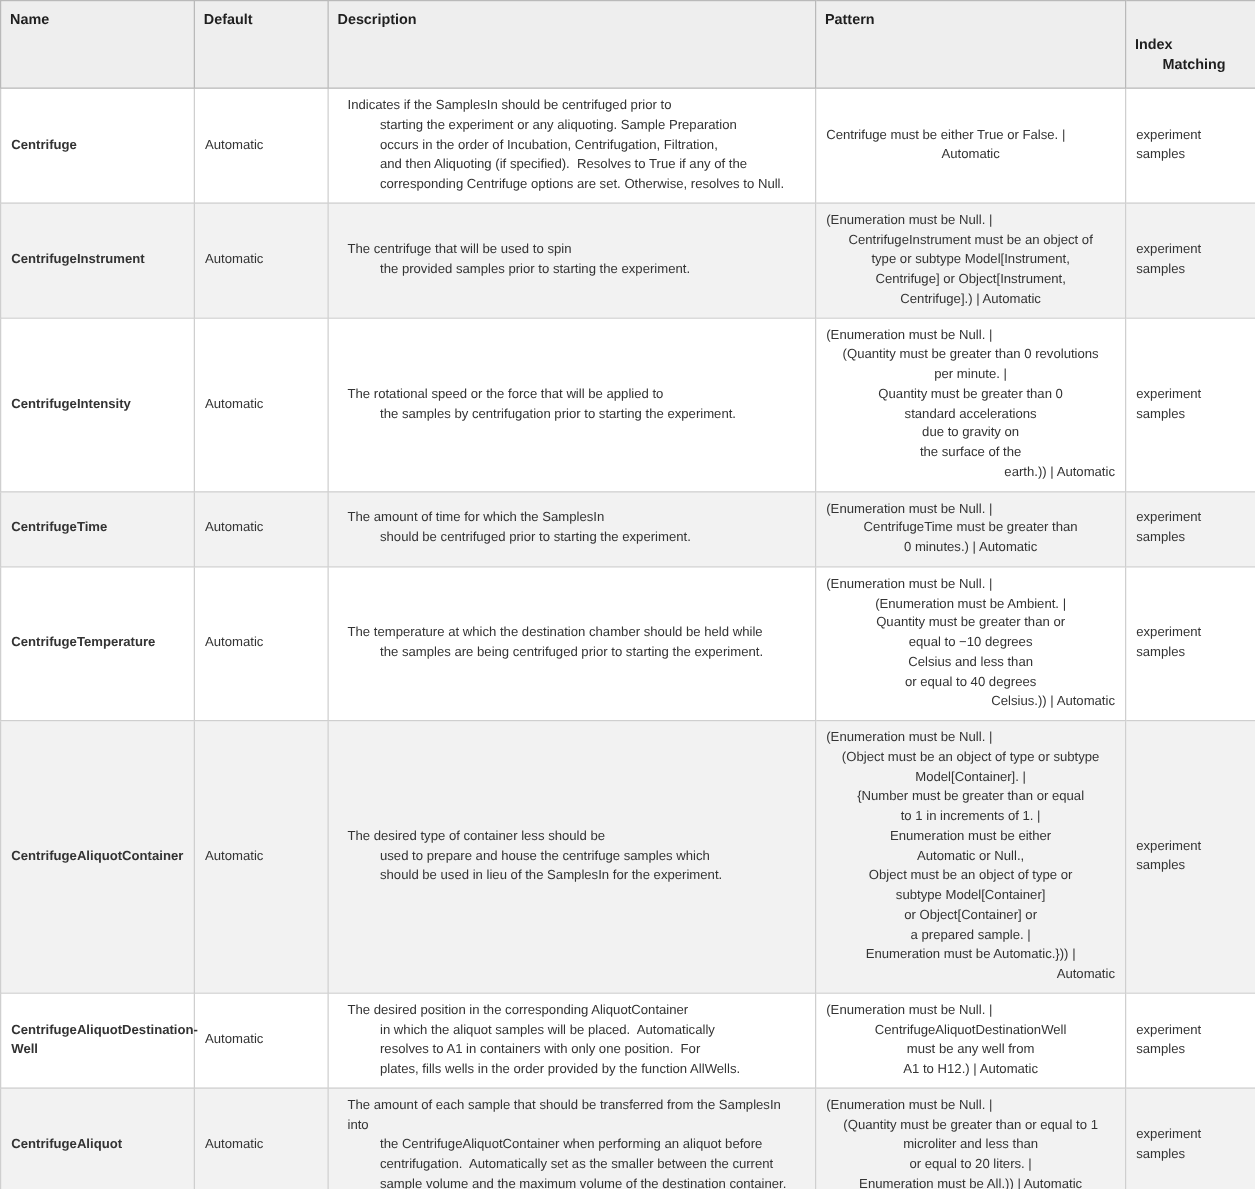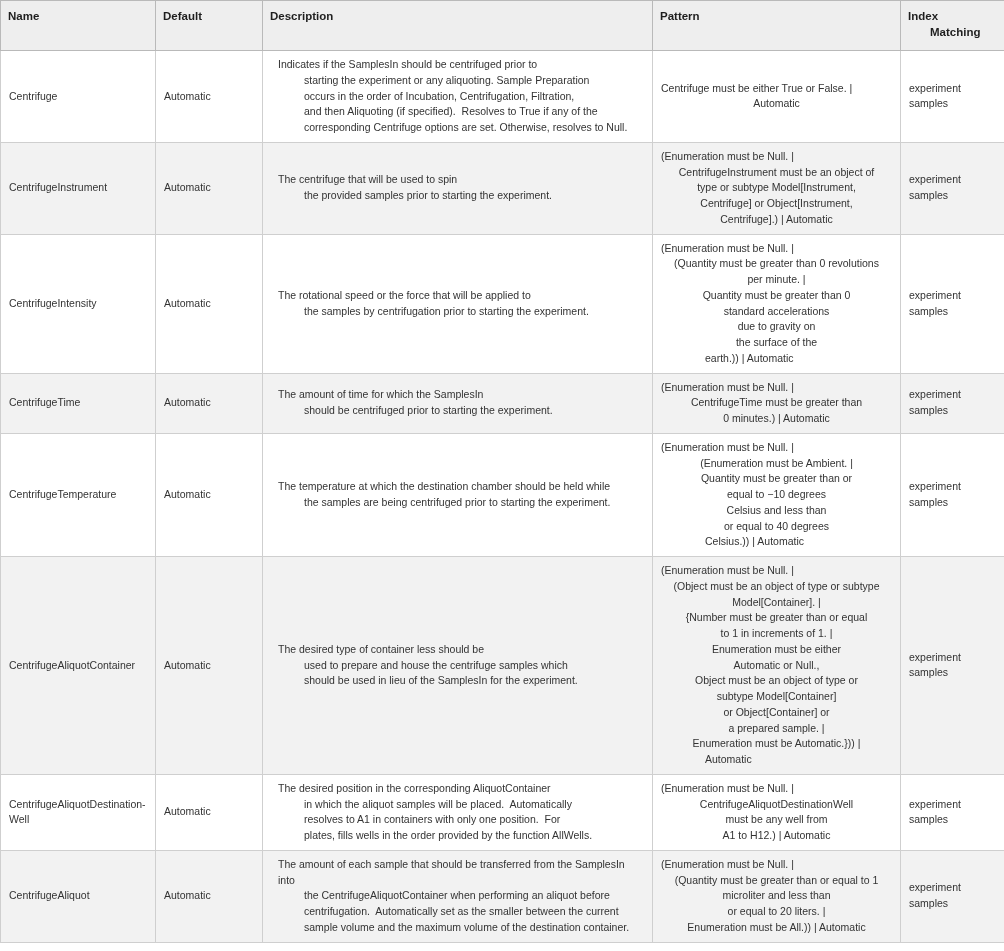--- a/index.html
+++ b/index.html
@@ -27,48 +27,48 @@
     background: #eeeeee;
     border: 1px solid #b9b9b9;
     font-size: 11.5px;
     font-weight: bold;
     color: #1f1f1f;
     text-align: left;
     vertical-align: top;
     padding: 8px 16px 10px 7px;
     line-height: 1.35;
   }
-  th.th-index .idx-line1 { display: block; }
+  th.th-index .idx-line1 { display: block; margin-top: 20px; }
   th.th-index .idx-line2 { display: block; padding-left: 22px; }
 
   table.options-table td {
     border: 1px solid #cfcfcf;
     font-size: 10.5px;
     vertical-align: middle;
     padding: 6px 8px;
     line-height: 1.5;
     color: #333333;
   }
   tr.row-shaded td { background: #f2f2f2; }
   tr.row-plain td { background: #ffffff; }
 
-  td.cell-name { font-size: 10.5px; color: #2d2d2d; }
+  td.cell-name { font-size: 10.5px; color: #2d2d2d; font-weight: bold; }
   td.cell-default { font-size: 10.5px; color: #2d2d2d; }
   td.cell-index { text-align: left; font-size: 10.5px; color: #2d2d2d; }
   td.cell-description { padding-left: 8px; padding-right: 6px; }
   td.cell-pattern { padding-left: 6px; padding-right: 8px; }
 
   .desc-block { display: block; margin-left: 7px; }
   .desc-line { display: block; white-space: pre-wrap; }
   .desc-line.ind1 { padding-left: 26px; }
 
   .pat-block { display: block; text-align: center; }
   .pat-line { display: block; white-space: pre-wrap; text-align: center; }
   .pat-line.lead { text-align: left; }
-  .pat-line.tail { text-align: left; margin-left: 44px; }
+  .pat-line.tail { text-align: right; }
 </style>
 </head>
 <body>
 
 <table class="options-table">
   <colgroup>
     <col class="col-name">
     <col class="col-default">
     <col class="col-description">
     <col class="col-pattern">

